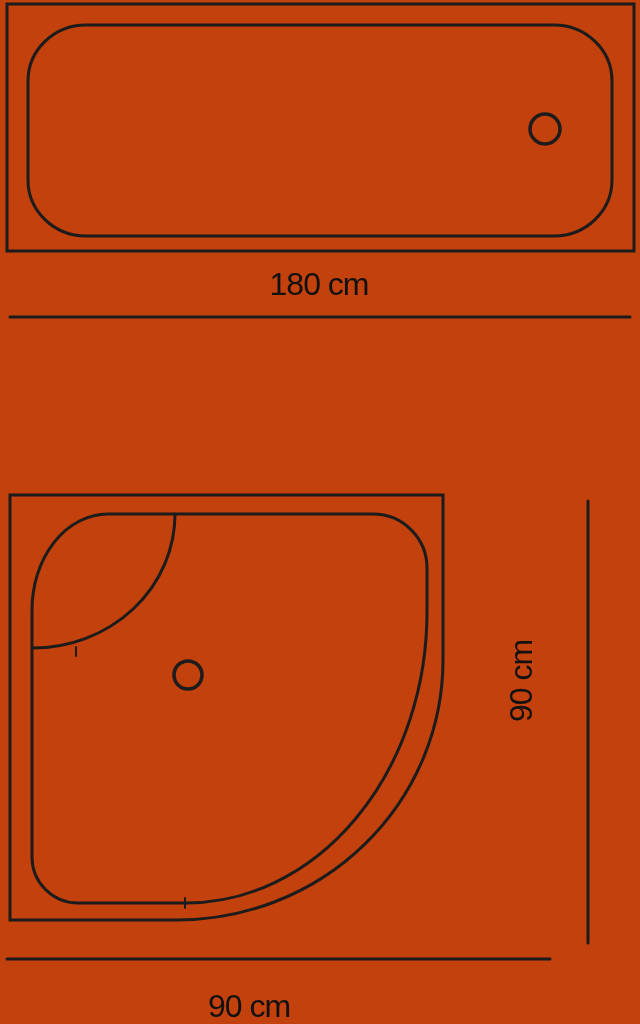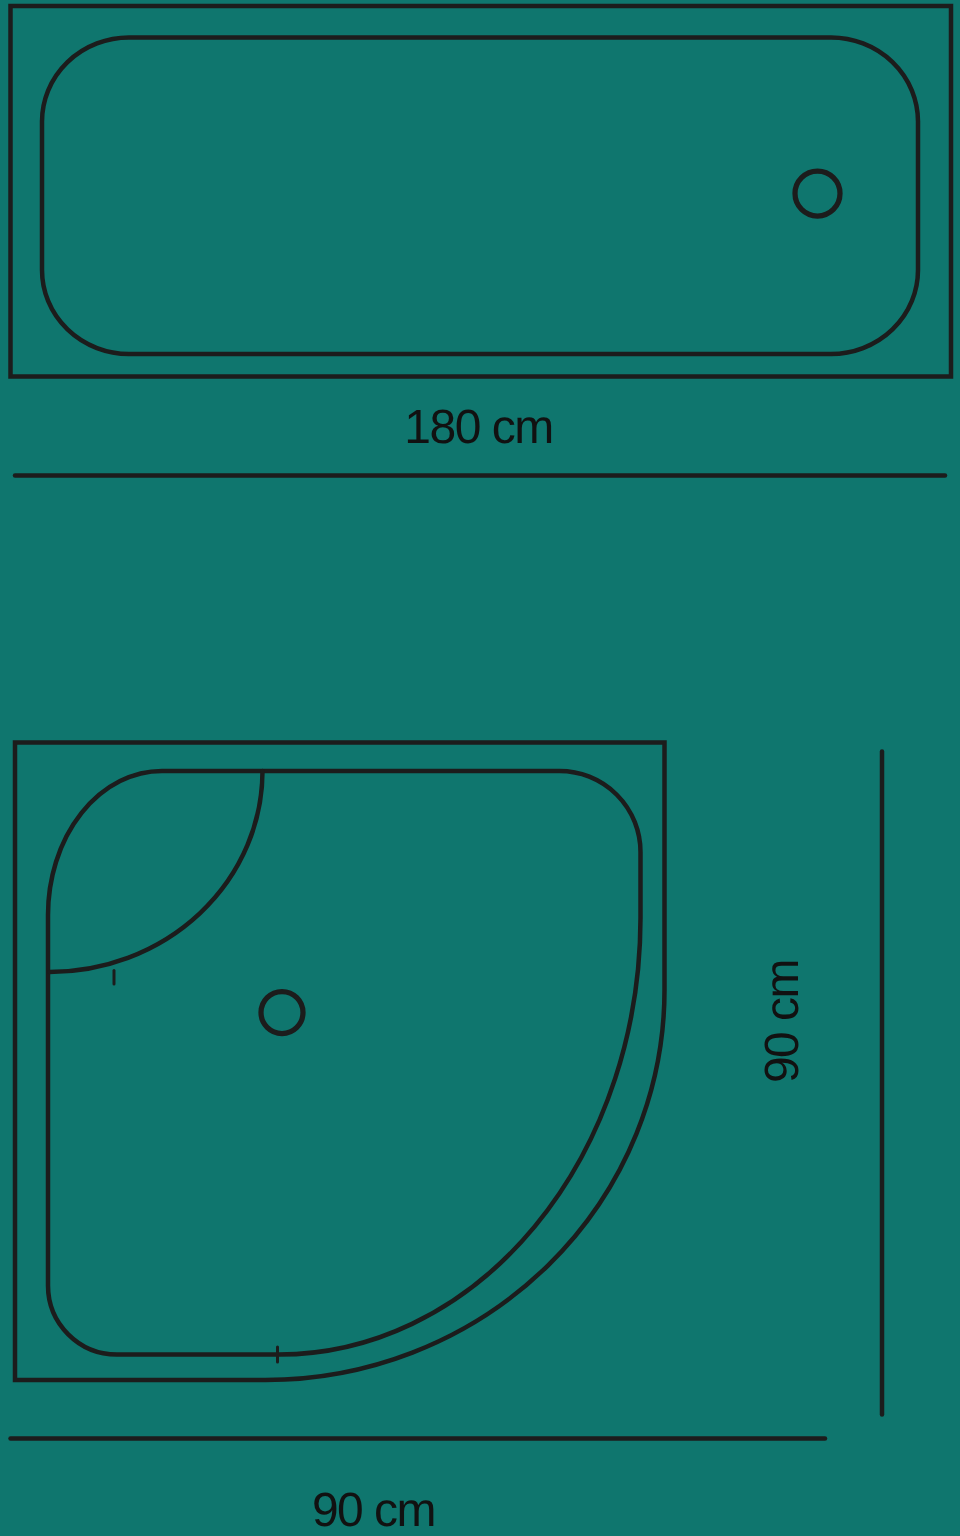--- a/index.html
+++ b/index.html
@@ -8,21 +8,21 @@
     width: 640px;
     height: 1024px;
     background: #ffffff;
     overflow: hidden;
     font-family: "Liberation Sans", sans-serif;
   }
   .stage {
     position: relative;
     width: 640px;
     height: 1024px;
-    background: #0f766e;
+    background: #c2410c;
   }
   .stage svg {
     position: absolute;
     left: 0;
     top: 0;
   }
   .dim-label {
     position: absolute;
     color: #111111;
     font-size: 32px;

